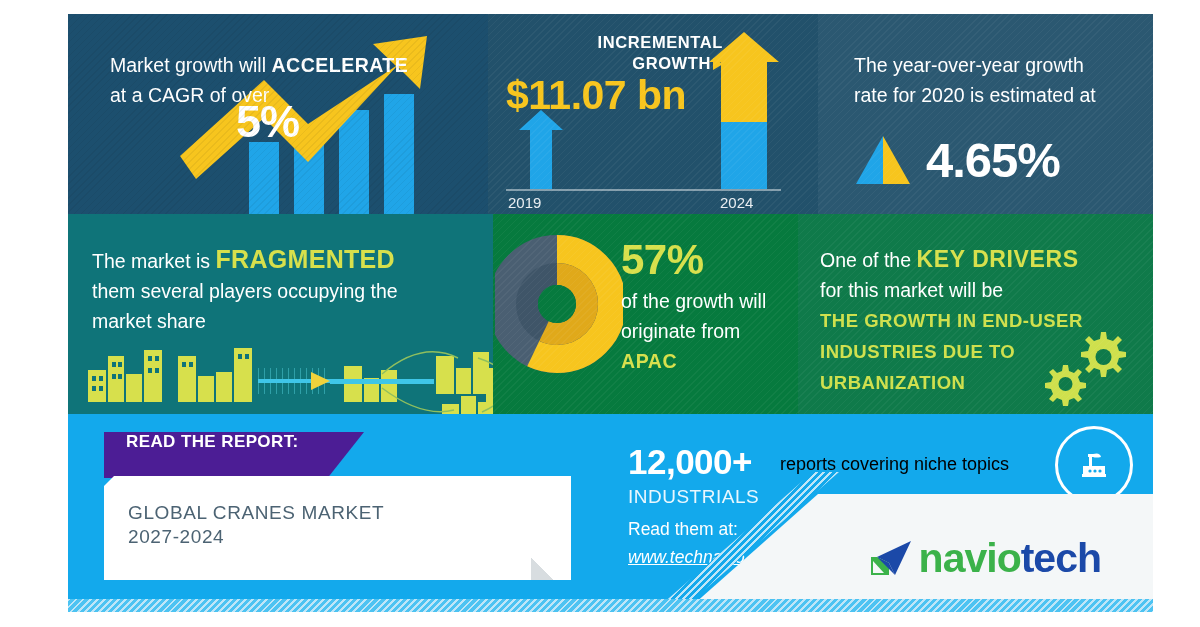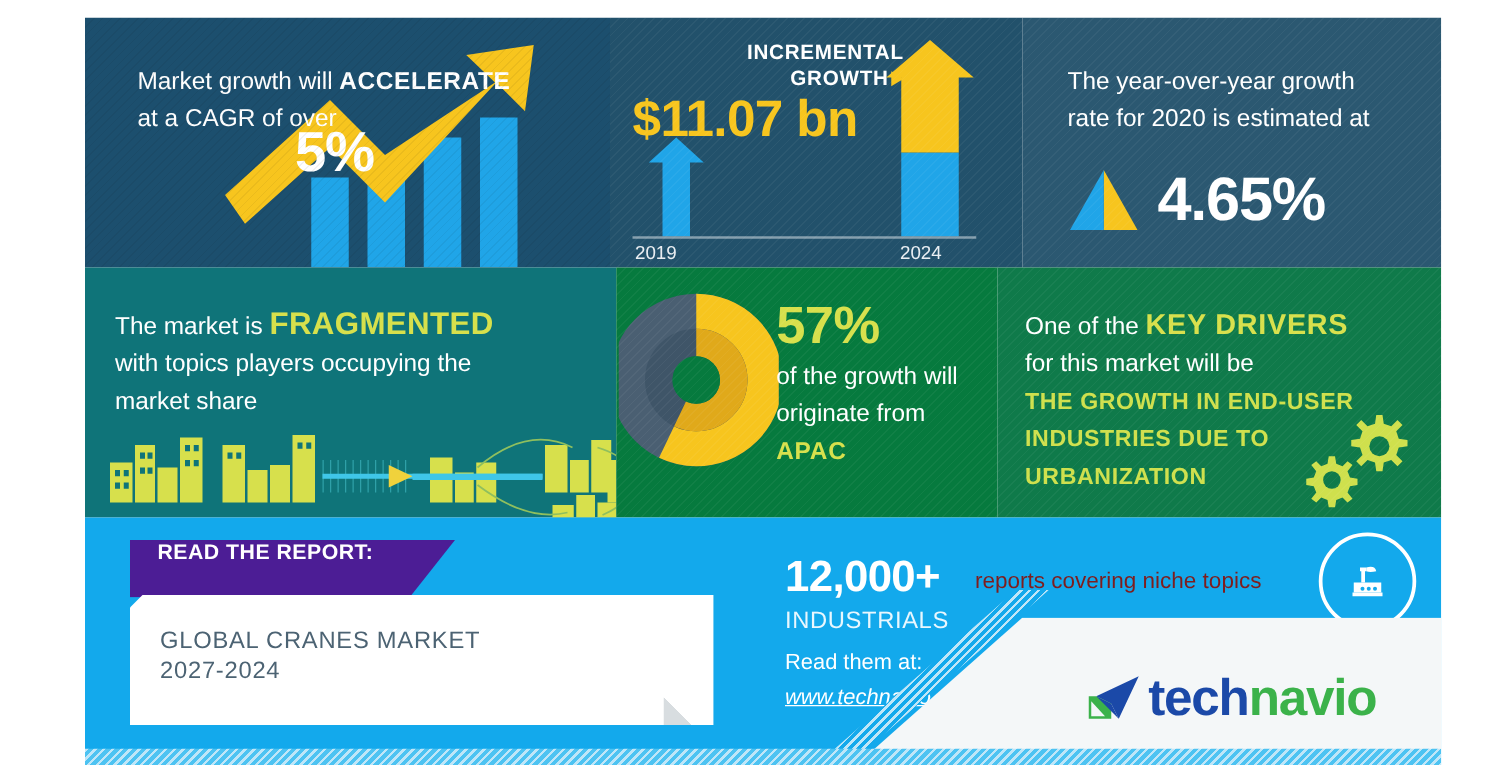--- a/index.html
+++ b/index.html
@@ -87,21 +87,21 @@
     position:absolute;left:36px;top:62px;width:467px;height:104px;background:#ffffff;
     clip-path:polygon(0 10px,10px 0,100% 0,100% 86px,100% 100%,18px 100%,0 100%);
     box-shadow:0 0 0 0 transparent;
   }
   .card-fold{position:absolute;left:463px;top:144px;width:22px;height:22px;
     background:linear-gradient(225deg,#ffffff 50%,#d8dde0 50%);}
   .card-t1{position:absolute;left:60px;top:88px;color:#4c6373;font-size:19px;letter-spacing:.6px;text-align:center;}
   .card-t2{position:absolute;left:60px;top:112px;color:#4c6373;font-size:19px;letter-spacing:.6px;}
 
   .rep-count{position:absolute;left:560px;top:28px;font-size:35px;font-weight:bold;color:#fff;letter-spacing:-.5px;}
-  .rep-cov{position:absolute;left:712px;top:40px;font-size:18px;color:#7f1d1d;}
+  .rep-cov{position:absolute;left:712px;top:40px;font-size:18px;color:#000000;}
   .rep-ind{position:absolute;left:560px;top:72px;font-size:19px;color:#e9f7fe;letter-spacing:.5px;}
   .rep-read{position:absolute;left:560px;top:105px;font-size:17.5px;color:#ffffff;}
   .rep-url{position:absolute;left:560px;top:133px;font-size:17.5px;color:#ffffff;font-style:italic;text-decoration:underline;}
 
   .logo-wedge{
     position:absolute;right:0;bottom:0;width:468px;height:118px;background:#f4f7f8;
     clip-path:polygon(133px 0,100% 0,100% 100%,0 100%);
   }
   .logo-wedge-edge{
     position:absolute;right:0;bottom:0;width:500px;height:140px;
@@ -176,21 +176,21 @@
         <span class="yoy-num">4.65%</span>
       </div>
     </div>
   </div>
 
   <div class="row row-mid">
 
     <div class="p p-frag">
       <div class="frag-txt txt">
         <span>The market is </span><span class="lime" style="font-weight:bold;font-size:25px;letter-spacing:.3px">FRAGMENTED</span><br>
-        <span>with topics players occupying the</span><br>
+        <span>them several players occupying the</span><br>
         <span>market share</span>
       </div>
       <svg width="425" height="90" style="position:absolute;left:14px;top:118px">
         <g fill="#d7e04c">
           <rect x="6" y="38" width="18" height="32"></rect>
               <rect x="26" y="24" width="16" height="46"></rect>
           <rect x="44" y="42" width="16" height="28"></rect>
               <rect x="62" y="18" width="18" height="52"></rect>
           <rect x="96" y="24" width="18" height="46"></rect>
               <rect x="116" y="44" width="16" height="26"></rect>
@@ -330,22 +330,22 @@
       <div class="logo-wedge-edge"></div>
       <div class="logo-wedge"></div>
       <div class="logo">
         <svg width="48" height="44" viewBox="0 0 48 44" style="margin-right:4px">
           <path d="M44 4 L10 20 L22 26 L28 38 Z" fill="#1b49a8"></path>
           <path d="M10 20 L4 20 L4 38 L22 38 L22 26 Z" fill="#3bb24a"></path>
           <path d="M10 20 L22 26 L28 38 Z" fill="#1b49a8"></path>
           <path d="M4 24 L4 38 L18 38 Z" fill="#ffffff" opacity="0"></path>
           <path d="M6 24 L6 36 L17 36 Z" fill="#f4f7f8"></path>
         </svg>
-        <span class="logo-txt logo-tech">tech</span>
-            <span class="logo-txt logo-navio">navio</span>
+        <span class="logo-txt logo-navio">navio</span>
+            <span class="logo-txt logo-tech">tech</span>
       </div>
 
       <div class="bottom-strip"></div>
     </div>
   </div>
 
  </div>
 </div>
 
 </body></html>

